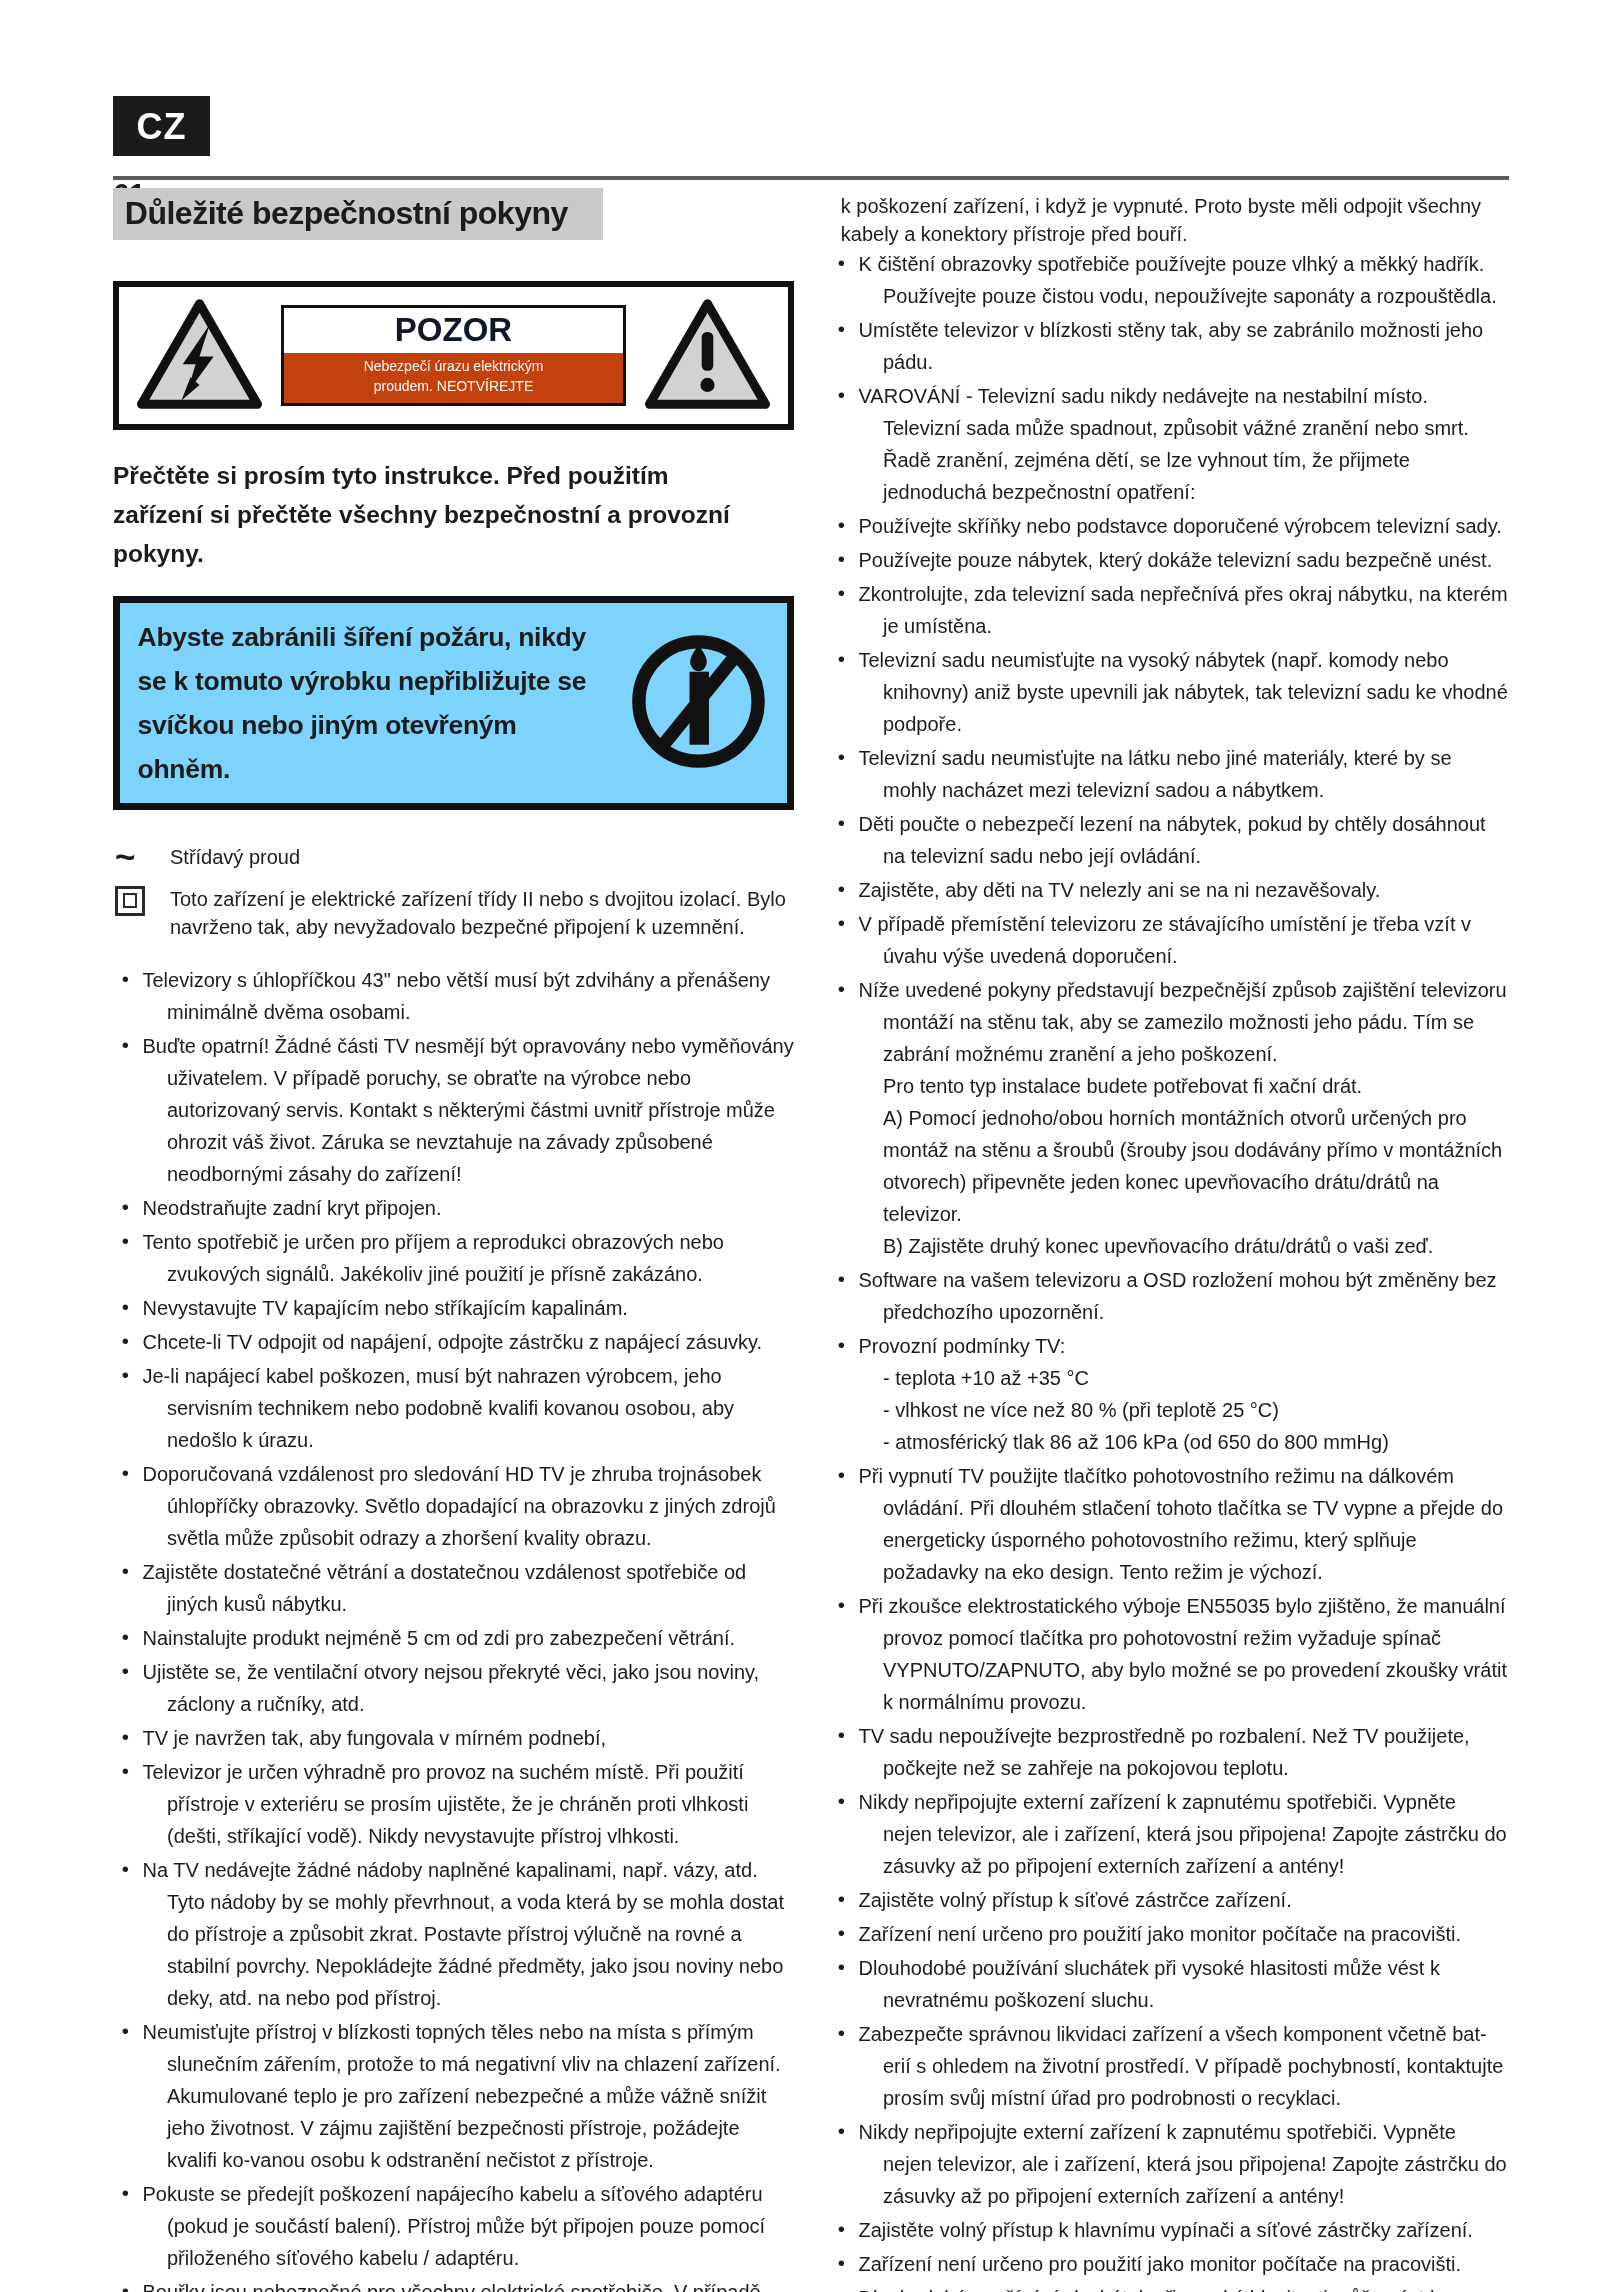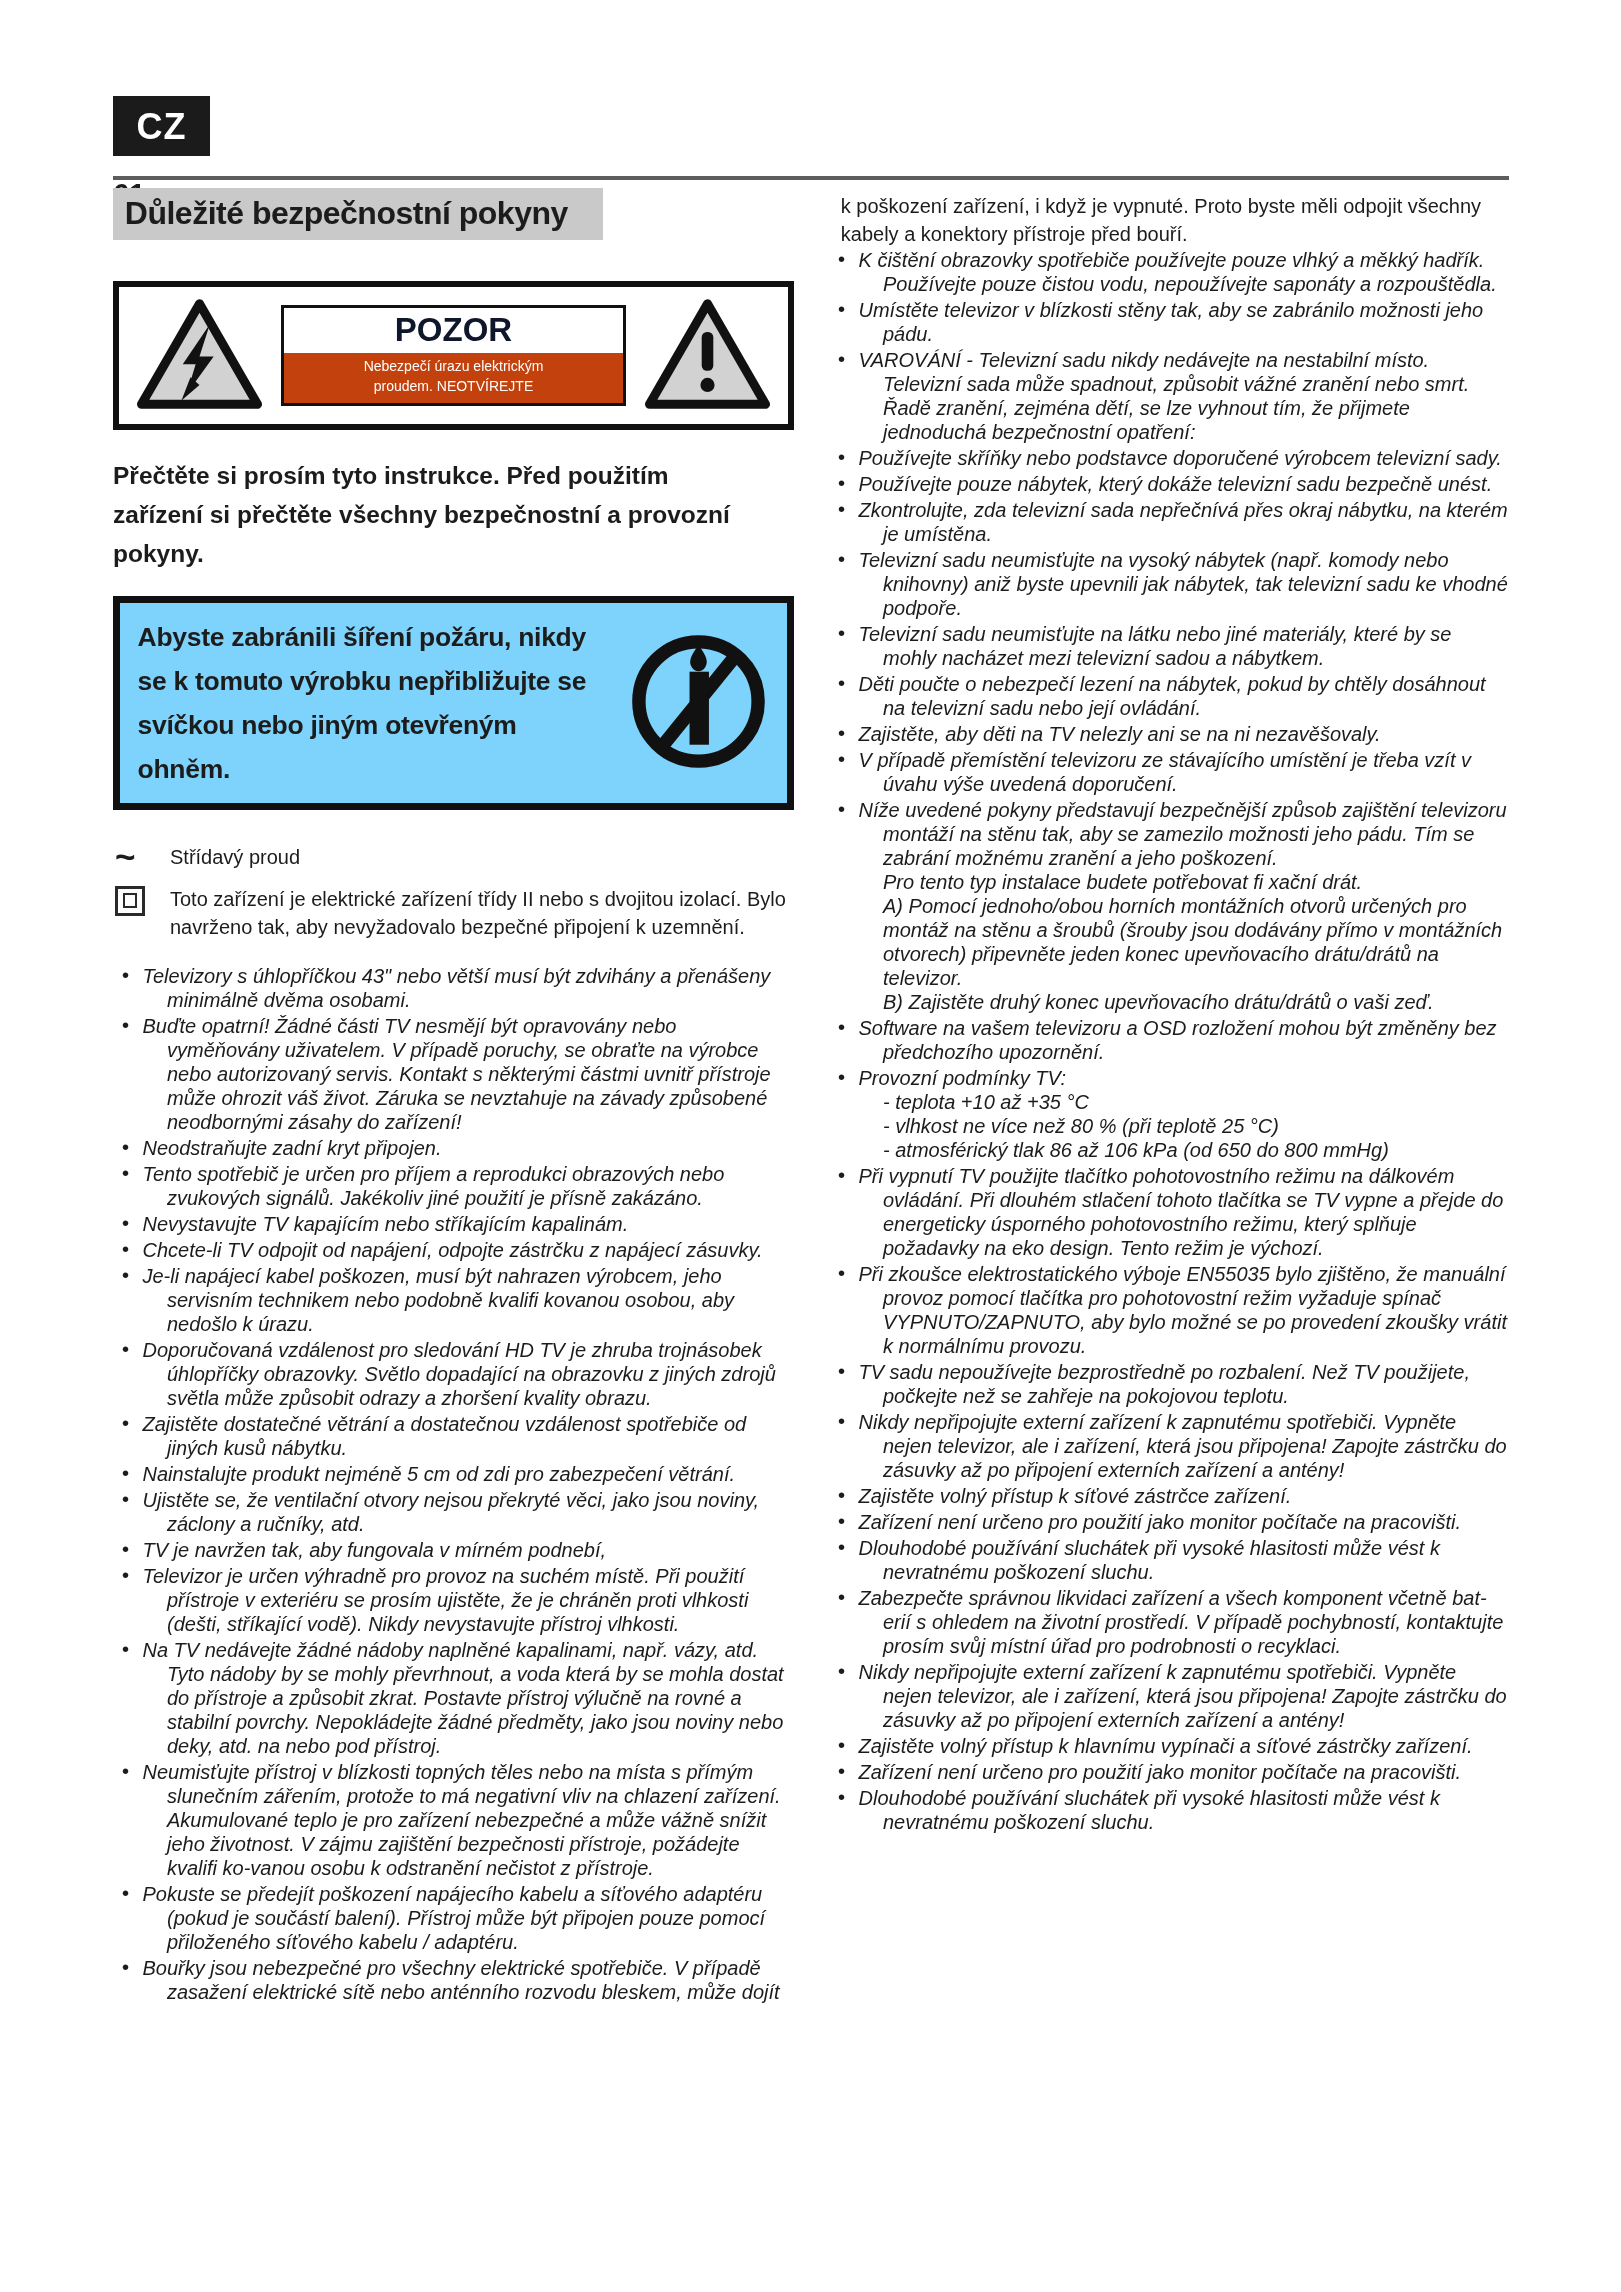--- a/index.html
+++ b/index.html
@@ -36,21 +36,21 @@
 
   .symbols{margin-top:33px;}
   .symbol-row{display:flex;margin-bottom:13.7px;align-items:flex-start;}
   .symbol-cell{width:57px;flex:0 0 57px;padding-top:1px;}
   .ac-glyph{font-size:35px;font-weight:bold;line-height:25.5px;display:block;margin-left:2px;}
   .class2-outer{width:30px;height:30px;border:3.9px solid #2a2a2a;display:flex;
     align-items:center;justify-content:center;box-sizing:border-box;margin-left:2px;}
   .class2-inner{width:14.7px;height:14.7px;border:2.9px solid #2a2a2a;box-sizing:border-box;}
   .symbol-text{font-size:20px;line-height:28px;white-space:pre-line;}
 
-  .bullets{list-style:none;margin:23.5px 0 0;padding:0;font-size:20px;line-height:24px;font-style:italic;}
+  .bullets{list-style:none;margin:23.5px 0 0;padding:0;font-size:20px;line-height:32px;}
   .bullets li{position:relative;padding-left:54px;text-indent:-24.5px;
     white-space:pre-line;margin:0 0 2px 0;}
   .bullets li::before{content:"\2022";position:absolute;left:8.8px;top:-1px;
     text-indent:0;font-size:20.6px;}
 
   .continuation{font-size:20px;line-height:28px;margin:3.9px 0 0;padding-left:11.8px;width:647px;}
   .right-col .bullets{margin-top:0;}
   .warning-heading{font-size:28px;font-weight:bold;margin:15.7px 0 9.8px;letter-spacing:-0.3px;}
 </style>
 </head>

